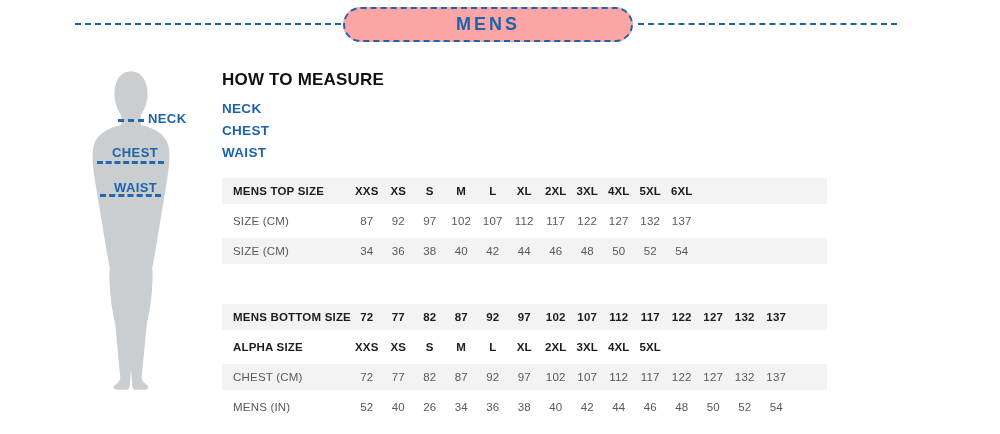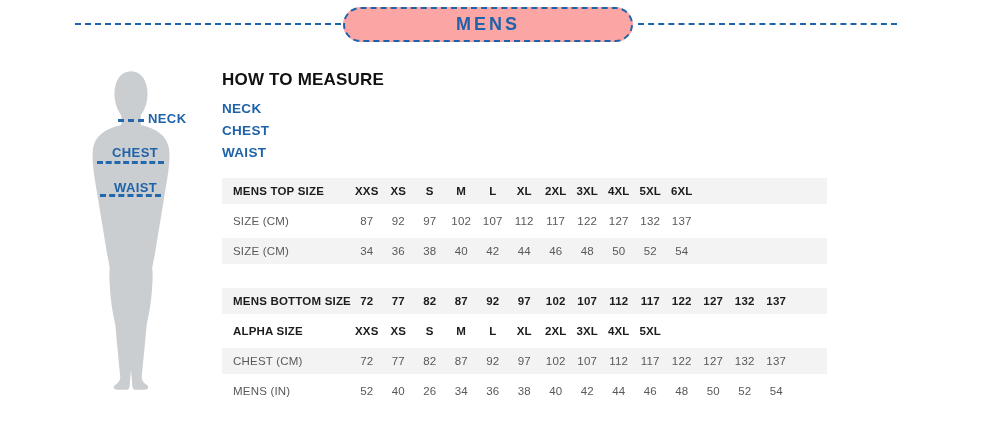--- a/index.html
+++ b/index.html
@@ -31,21 +31,21 @@
   .fig-label.waist{left:114px;top:180px;}
   
   .htm{position:absolute;left:222px;top:70px;width:700px;}
   .htm-title{font-size:17px;font-weight:bold;color:#111;margin-bottom:8px;letter-spacing:0.2px;}
   .htm-row{display:flex;font-size:13.5px;line-height:22px;}
   .htm-term{width:66px;flex:none;font-weight:bold;color:var(--blue);letter-spacing:0.3px;}
   .htm-desc{color:#333333;}
   
   .tbl{position:absolute;left:222px;width:605px;}
   .tbl.top{top:178px;}
-  .tbl.bottom{top:288px;}
+  .tbl.bottom{top:304px;}
   .trow{
     display:flex;align-items:center;height:26px;margin-bottom:4px;
     font-size:11.5px;color:var(--gray-text);letter-spacing:0.2px;
   }
   .trow.shade{background:var(--stripe);}
   .trow.bold{font-weight:bold;color:var(--dark-text);}
   .tlabel{width:129px;flex:none;padding-left:11px;box-sizing:border-box;white-space:nowrap;}
   .tcell{width:31.5px;flex:none;text-align:center;}
 </style>
 </head>

